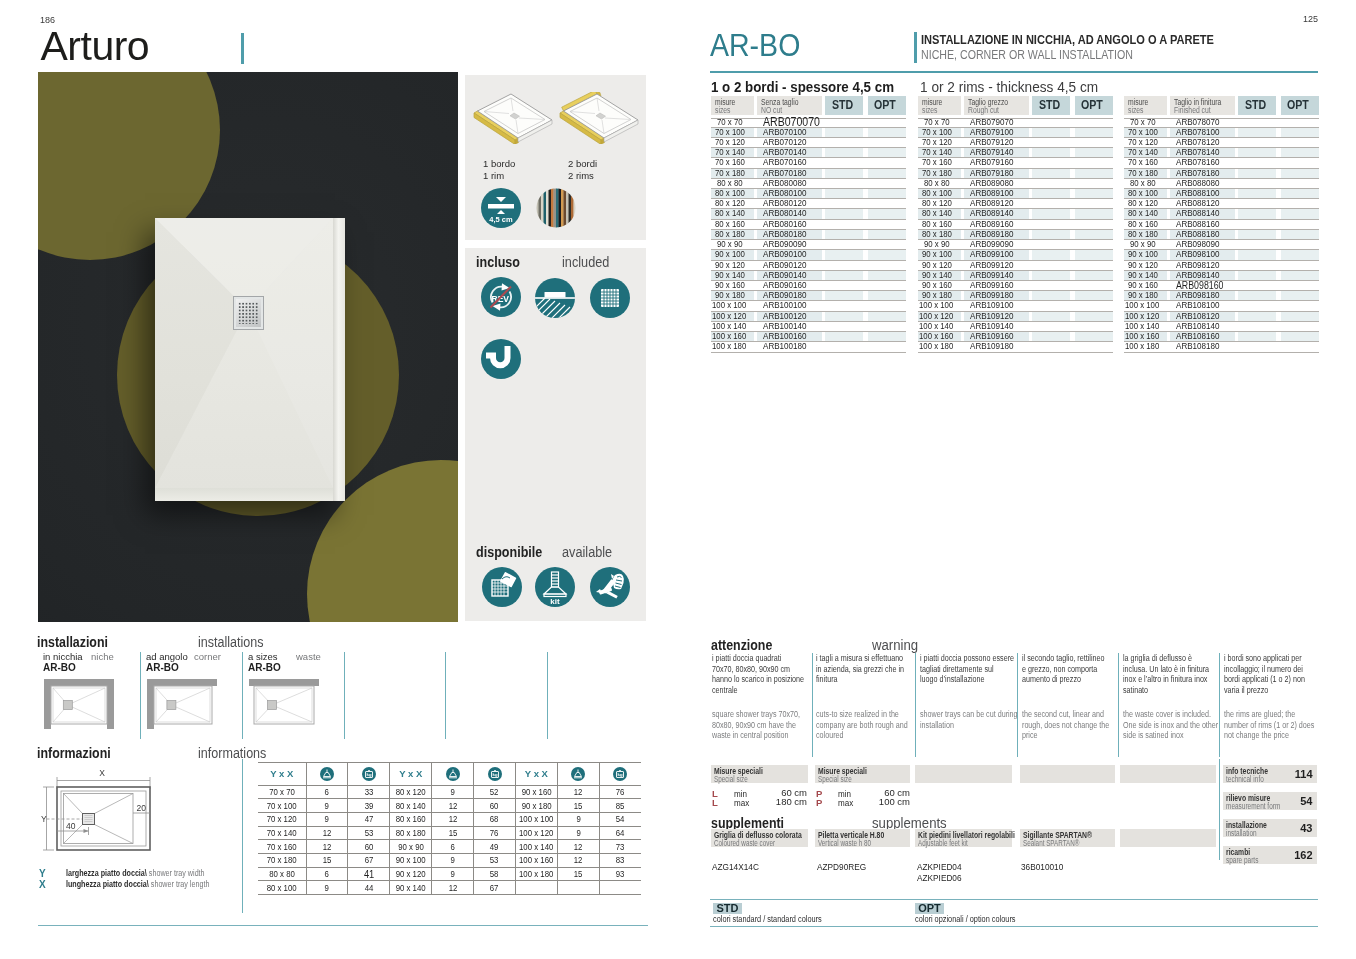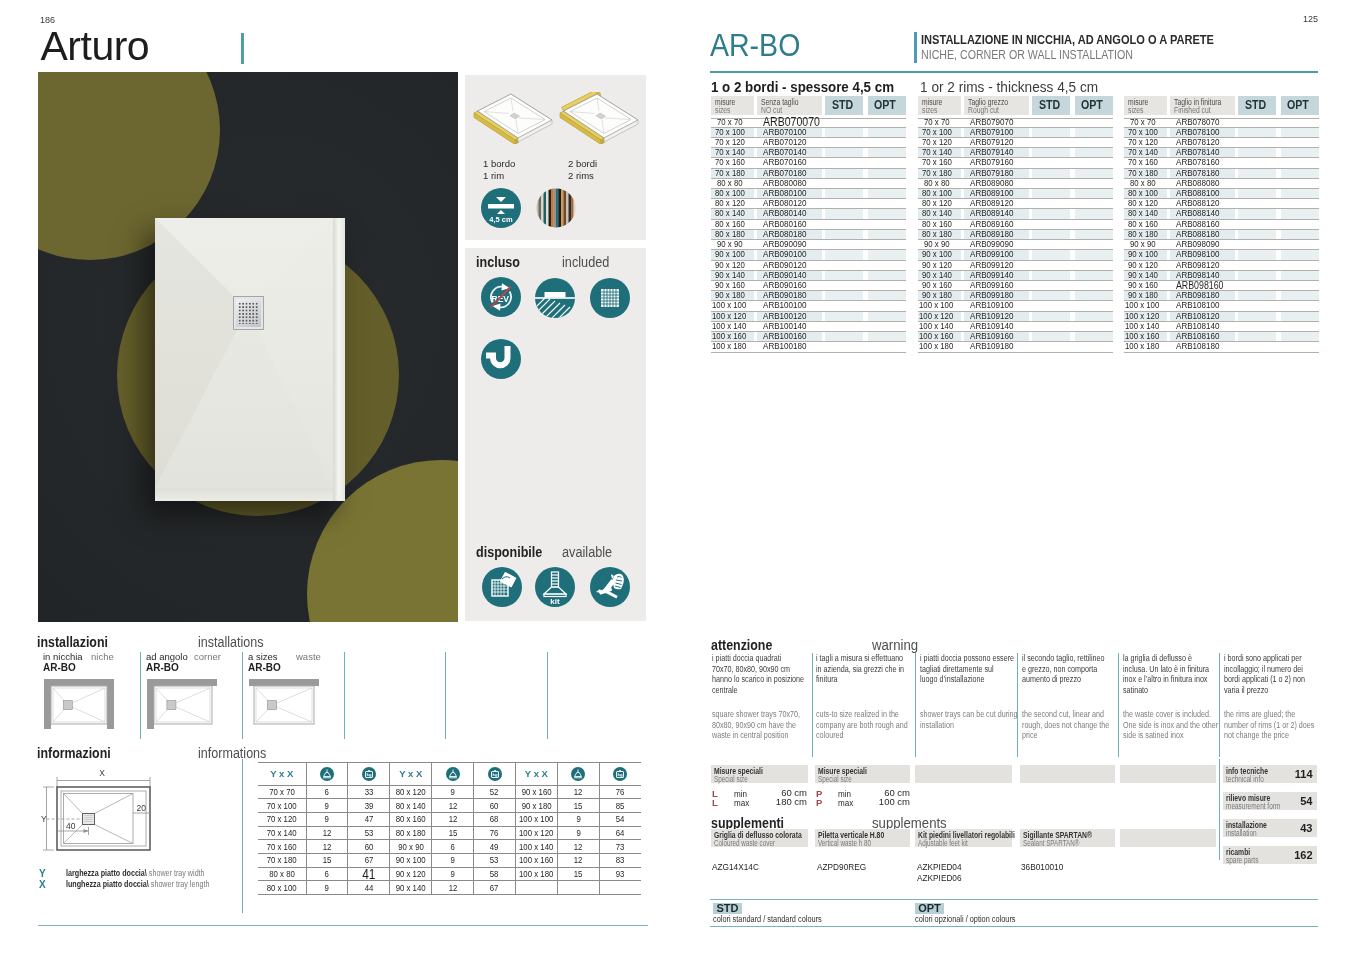--- a/index.html
+++ b/index.html
@@ -509,21 +509,21 @@
           <span class="cx" style="transform:scaleX(0.85);transform-origin:50% 50%">83</span>
         </div>
 </div>
 <div style="height:13.7px;border-bottom:1px solid #8c8a86;display:flex">
 <div style="width:47.5px;height:100%;display:flex;align-items:center;justify-content:center;font-size:9.2px;color:#1f1f1f;white-space:nowrap;flex:none;box-sizing:border-box">
           <span class="cx" style="transform:scaleX(0.85);transform-origin:50% 50%">80 x 80</span>
         </div>
 <div style="width:41.9px;height:100%;border-left:1px solid #8c8a86;display:flex;align-items:center;justify-content:center;font-size:9.2px;color:#1f1f1f;white-space:nowrap;flex:none;box-sizing:border-box">
           <span class="cx" style="transform:scaleX(0.85);transform-origin:50% 50%">6</span>
         </div>
-<div style="width:41.9px;height:100%;border-left:1px solid #8c8a86;display:flex;align-items:center;justify-content:center;font-size:14px;color:#1f1f1f;white-space:nowrap;flex:none;box-sizing:border-box">
+<div style="width:41.9px;height:100%;border-left:1px solid #8c8a86;display:flex;align-items:center;justify-content:center;font-size:11px;color:#1f1f1f;white-space:nowrap;flex:none;box-sizing:border-box">
           <span class="cx" style="transform:scaleX(0.85);transform-origin:50% 50%">41</span>
         </div>
 <div style="width:41.9px;height:100%;border-left:1px solid #8c8a86;display:flex;align-items:center;justify-content:center;font-size:9.2px;color:#1f1f1f;white-space:nowrap;flex:none;box-sizing:border-box">
           <span class="cx" style="transform:scaleX(0.85);transform-origin:50% 50%">90 x 120</span>
         </div>
 <div style="width:41.9px;height:100%;border-left:1px solid #8c8a86;display:flex;align-items:center;justify-content:center;font-size:9.2px;color:#1f1f1f;white-space:nowrap;flex:none;box-sizing:border-box">
           <span class="cx" style="transform:scaleX(0.85);transform-origin:50% 50%">9</span>
         </div>
 <div style="width:41.9px;height:100%;border-left:1px solid #8c8a86;display:flex;align-items:center;justify-content:center;font-size:9.2px;color:#1f1f1f;white-space:nowrap;flex:none;box-sizing:border-box">
           <span class="cx" style="transform:scaleX(0.85);transform-origin:50% 50%">58</span>

